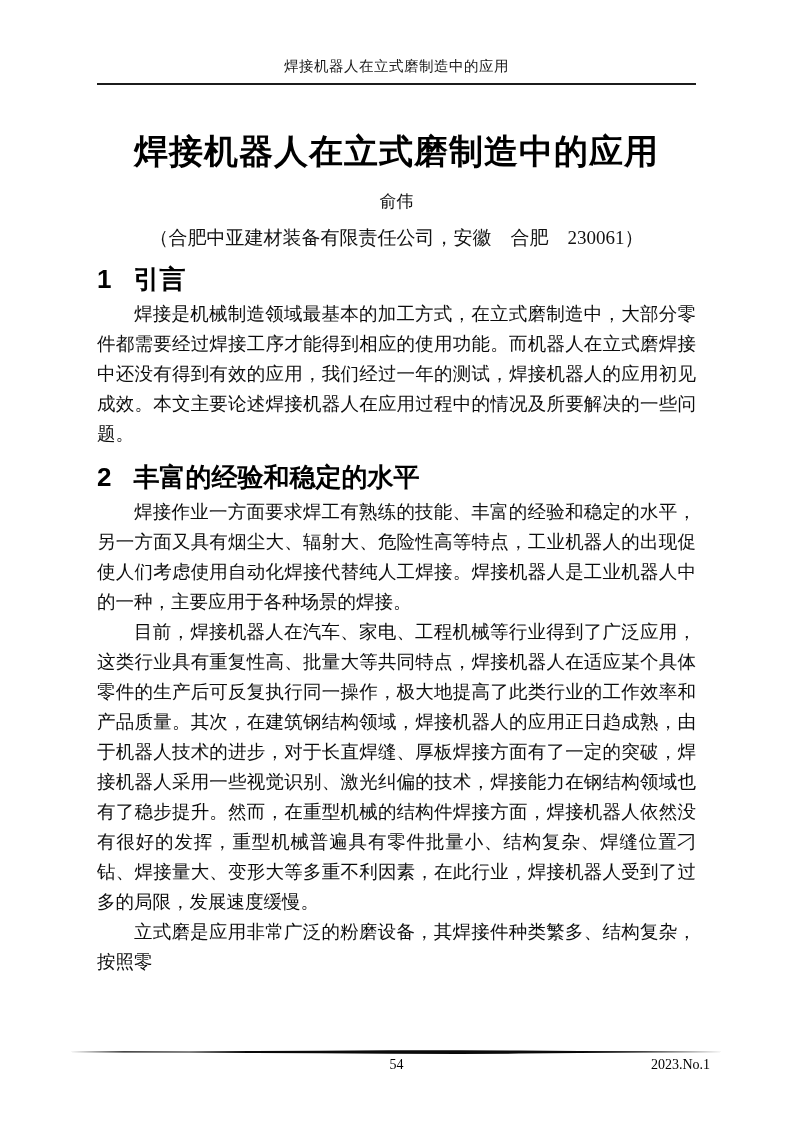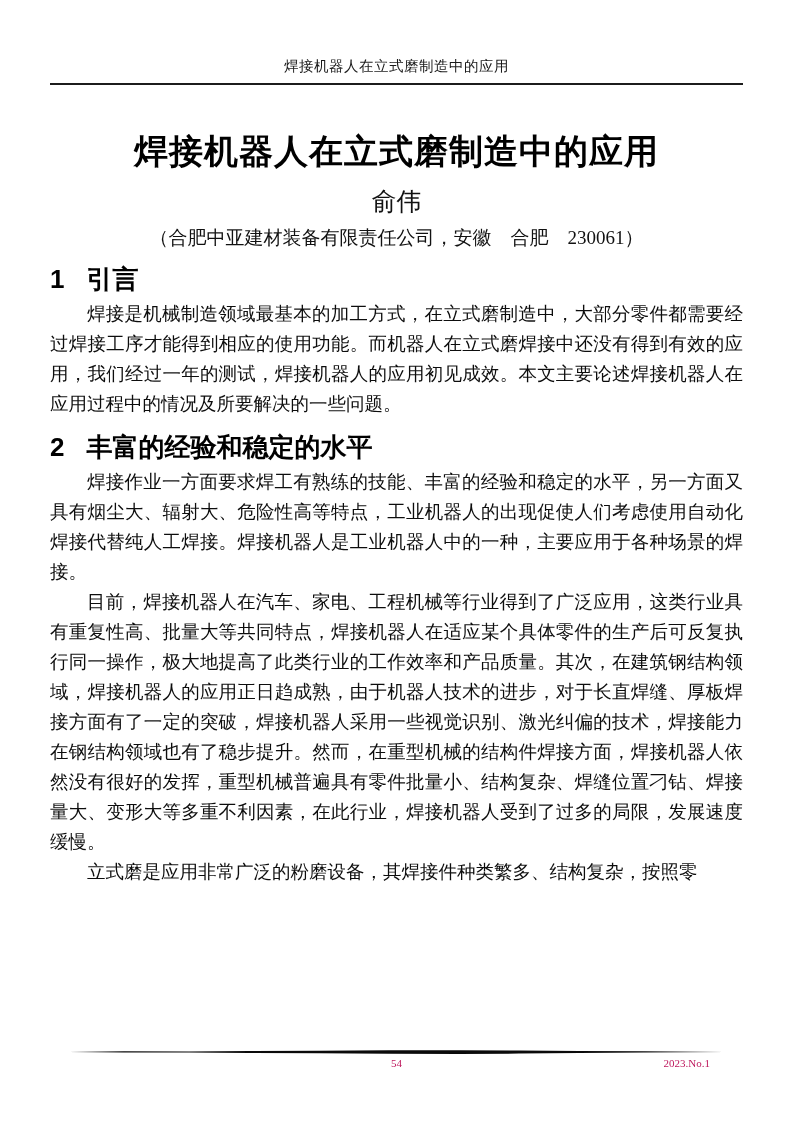--- a/index.html
+++ b/index.html
@@ -4,21 +4,21 @@
 <style>
   html, body { margin: 0; padding: 0; }
   body {
     width: 793px; height: 1122px;
     background: #ffffff;
     color: #111;
     font-family: "Liberation Serif", serif;
     overflow: hidden;
     position: relative;
   }
-  .content { padding: 0 50px; }
+  .content { padding: 0 97px; }
 
   .running-header {
     padding-top: 57px;
     text-align: center;
     font-size: 14.5px;
     letter-spacing: 0.5px;
     color: #1a1a1a;
   }
   .header-rule {
     margin-top: 7px;
@@ -33,21 +33,21 @@
     font-family: "Liberation Sans", sans-serif;
     font-weight: bold;
     font-size: 34px;
     line-height: 44px;
     letter-spacing: 1px;
     color: #000;
   }
   .author {
     margin-top: 16px;
     text-align: center;
-    font-size: 25px;
+    font-size: 17px;
     line-height: 26px;
   }
   .affiliation {
     margin-top: 10px;
     text-align: center;
     font-size: 19px;
     line-height: 26px;
   }
 
   .section-heading {
@@ -72,22 +72,22 @@
 
   .page-footer {
     position: absolute;
     left: 69px; right: 69px;
     top: 1048px;
   }
   .footer-rule-svg { display: block; width: 100%; height: 8px; }
   .footer-row {
     position: relative;
     height: 18px;
-    font-size: 11px;
-    color: #be185d;
+    font-size: 14px;
+    color: #000000;
     margin-top: 1px;
   }
   .footer-page-num {
     position: absolute; left: 0; right: 0;
     text-align: center;
   }
   .footer-issue {
     position: absolute; right: 14px; top: 0;
   }
 </style>

